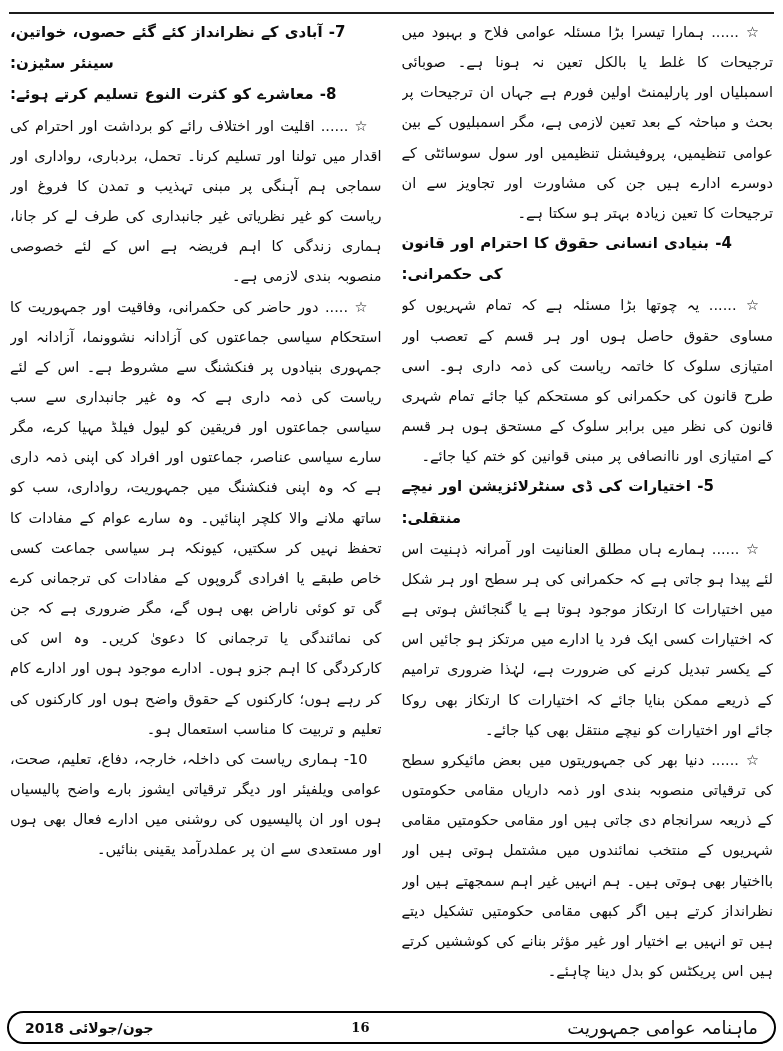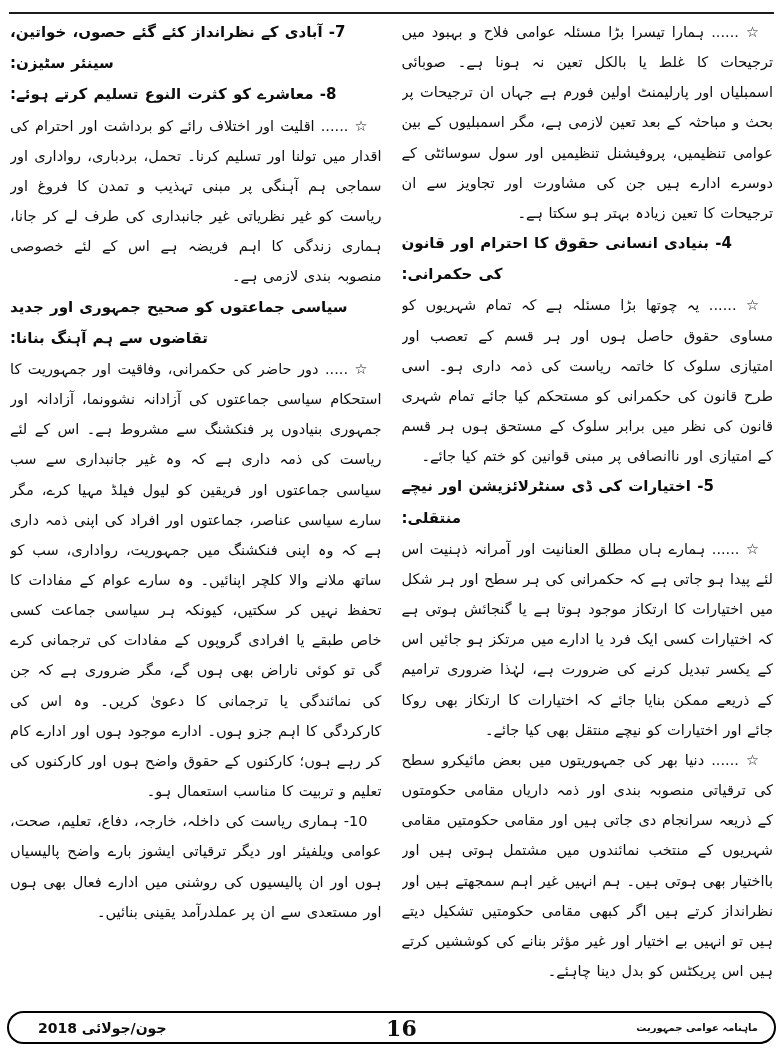--- a/index.html
+++ b/index.html
@@ -68,36 +68,35 @@
     border: 2px solid #000;
     border-radius: 18px;
     box-sizing: border-box;
     display: flex;
     direction: rtl;
     align-items: center;
     padding: 0 16px;
     background: #fff;
   }
   .footer .mag-title {
-    font-size: 10px;
-    font-weight: bold;
+    font-size: 18px;
+    font-weight: normal;
     white-space: nowrap;
   }
   .footer .page-no {
     flex: 1 1 auto;
     text-align: center;
     font-family: "DejaVu Serif", serif;
     font-weight: bold;
-    font-size: 22px;
+    font-size: 13px;
   }
   .footer .issue-date {
     font-size: 14px;
     font-weight: bold;
     white-space: nowrap;
-    margin-left: 13px;
   }
 </style>
 </head>
 <body>
 
 <div class="page">
 
   <div class="top-rule"></div>
 
   <div class="content">
@@ -107,21 +106,20 @@
         <div class="block h">4- بنیادی انسانی حقوق کا احترام اور قانون کی حکمرانی:</div>
         <div class="block p">☆ ...... یہ چوتھا بڑا مسئلہ ہے کہ تمام شہریوں کو مساوی حقوق حاصل ہوں اور ہر قسم کے تعصب اور امتیازی سلوک کا خاتمہ ریاست کی ذمہ داری ہو۔ اسی طرح قانون کی حکمرانی کو مستحکم کیا جائے تمام شہری قانون کی نظر میں برابر سلوک کے مستحق ہوں ہر قسم کے امتیازی اور ناانصافی پر مبنی قوانین کو ختم کیا جائے۔</div>
         <div class="block h">5- اختیارات کی ڈی سنٹرلائزیشن اور نیچے منتقلی:</div>
         <div class="block p">☆ ...... ہمارے ہاں مطلق العنانیت اور آمرانہ ذہنیت اس لئے پیدا ہو جاتی ہے کہ حکمرانی کی ہر سطح اور ہر شکل میں اختیارات کا ارتکاز موجود ہوتا ہے یا گنجائش ہوتی ہے کہ اختیارات کسی ایک فرد یا ادارے میں مرتکز ہو جائیں اس کے یکسر تبدیل کرنے کی ضرورت ہے، لہٰذا ضروری ترامیم کے ذریعے ممکن بنایا جائے کہ اختیارات کا ارتکاز بھی روکا جائے اور اختیارات کو نیچے منتقل بھی کیا جائے۔</div>
         <div class="block p">☆ ...... دنیا بھر کی جمہوریتوں میں بعض مائیکرو سطح کی ترقیاتی منصوبہ بندی اور ذمہ داریاں مقامی حکومتوں کے ذریعہ سرانجام دی جاتی ہیں اور مقامی حکومتیں مقامی شہریوں کے منتخب نمائندوں میں مشتمل ہوتی ہیں اور بااختیار بھی ہوتی ہیں۔ ہم انہیں غیر اہم سمجھتے ہیں اور نظرانداز کرتے ہیں اگر کبھی مقامی حکومتیں تشکیل دیتے ہیں تو انہیں بے اختیار اور غیر مؤثر بنانے کی کوششیں کرتے ہیں اس پریکٹس کو بدل دینا چاہئے۔</div>
       </div>
     <div class="col" id="col-left">
         <div class="block h">7- آبادی کے نظرانداز کئے گئے حصوں، خواتین، سینئر سٹیزن:</div>
         <div class="block h">8- معاشرے کو کثرت النوع تسلیم کرتے ہوئے:</div>
         <div class="block p">☆ ...... اقلیت اور اختلاف رائے کو برداشت اور احترام کی اقدار میں تولنا اور تسلیم کرنا۔ تحمل، بردباری، رواداری اور سماجی ہم آہنگی پر مبنی تہذیب و تمدن کا فروغ اور ریاست کو غیر نظریاتی غیر جانبداری کی طرف لے کر جانا، ہماری زندگی کا اہم فریضہ ہے اس کے لئے خصوصی منصوبہ بندی لازمی ہے۔</div>
-        <div class="block h">سیاسی جماعتوں کو صحیح جمہوری اور جدید تقاضوں سے ہم آہنگ بنانا:</div>
         <div class="block p">☆ ..... دور حاضر کی حکمرانی، وفاقیت اور جمہوریت کا استحکام سیاسی جماعتوں کی آزادانہ نشوونما، آزادانہ اور جمہوری بنیادوں پر فنکشنگ سے مشروط ہے۔ اس کے لئے ریاست کی ذمہ داری ہے کہ وہ غیر جانبداری سے سب سیاسی جماعتوں اور فریقین کو لیول فیلڈ مہیا کرے، مگر سارے سیاسی عناصر، جماعتوں اور افراد کی اپنی ذمہ داری ہے کہ وہ اپنی فنکشنگ میں جمہوریت، رواداری، سب کو ساتھ ملانے والا کلچر اپنائیں۔ وہ سارے عوام کے مفادات کا تحفظ نہیں کر سکتیں، کیونکہ ہر سیاسی جماعت کسی خاص طبقے یا افرادی گروپوں کے مفادات کی ترجمانی کرے گی تو کوئی ناراض بھی ہوں گے، مگر ضروری ہے کہ جن کی نمائندگی یا ترجمانی کا دعویٰ کریں۔ وہ اس کی کارکردگی کا اہم جزو ہوں۔ ادارے موجود ہوں اور ادارے کام کر رہے ہوں؛ کارکنوں کے حقوق واضح ہوں اور کارکنوں کی تعلیم و تربیت کا مناسب استعمال ہو۔</div>
         <div class="block pn">10- ہماری ریاست کی داخلہ، خارجہ، دفاع، تعلیم، صحت، عوامی ویلفیئر اور دیگر ترقیاتی ایشوز بارے واضح پالیسیاں ہوں اور ان پالیسیوں کی روشنی میں ادارے فعال بھی ہوں اور مستعدی سے ان پر عملدرآمد یقینی بنائیں۔</div>
       </div>
   </div>
 
   <div class="footer">
     <span class="mag-title">ماہنامہ عوامی جمہوریت</span>
     <span class="page-no">16</span>
     <span class="issue-date">جون/جولائی 2018</span>
   </div>

